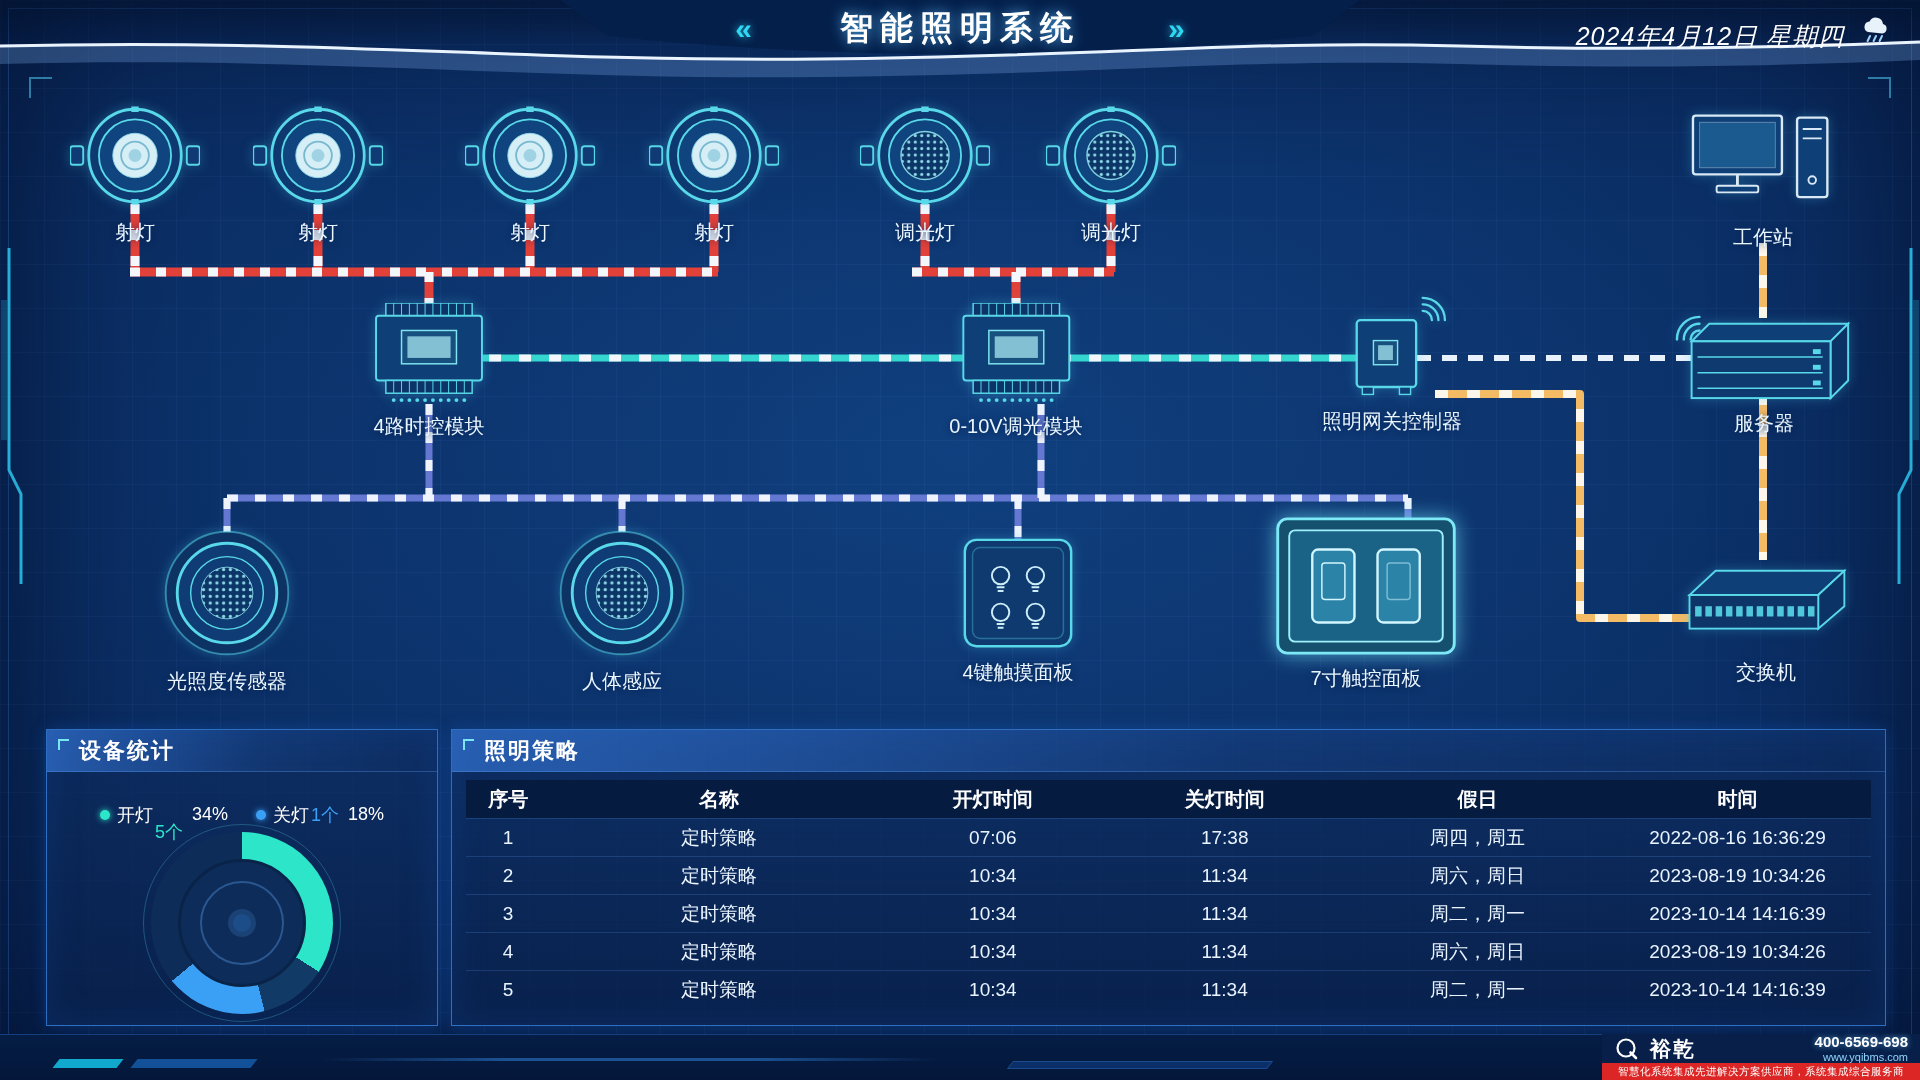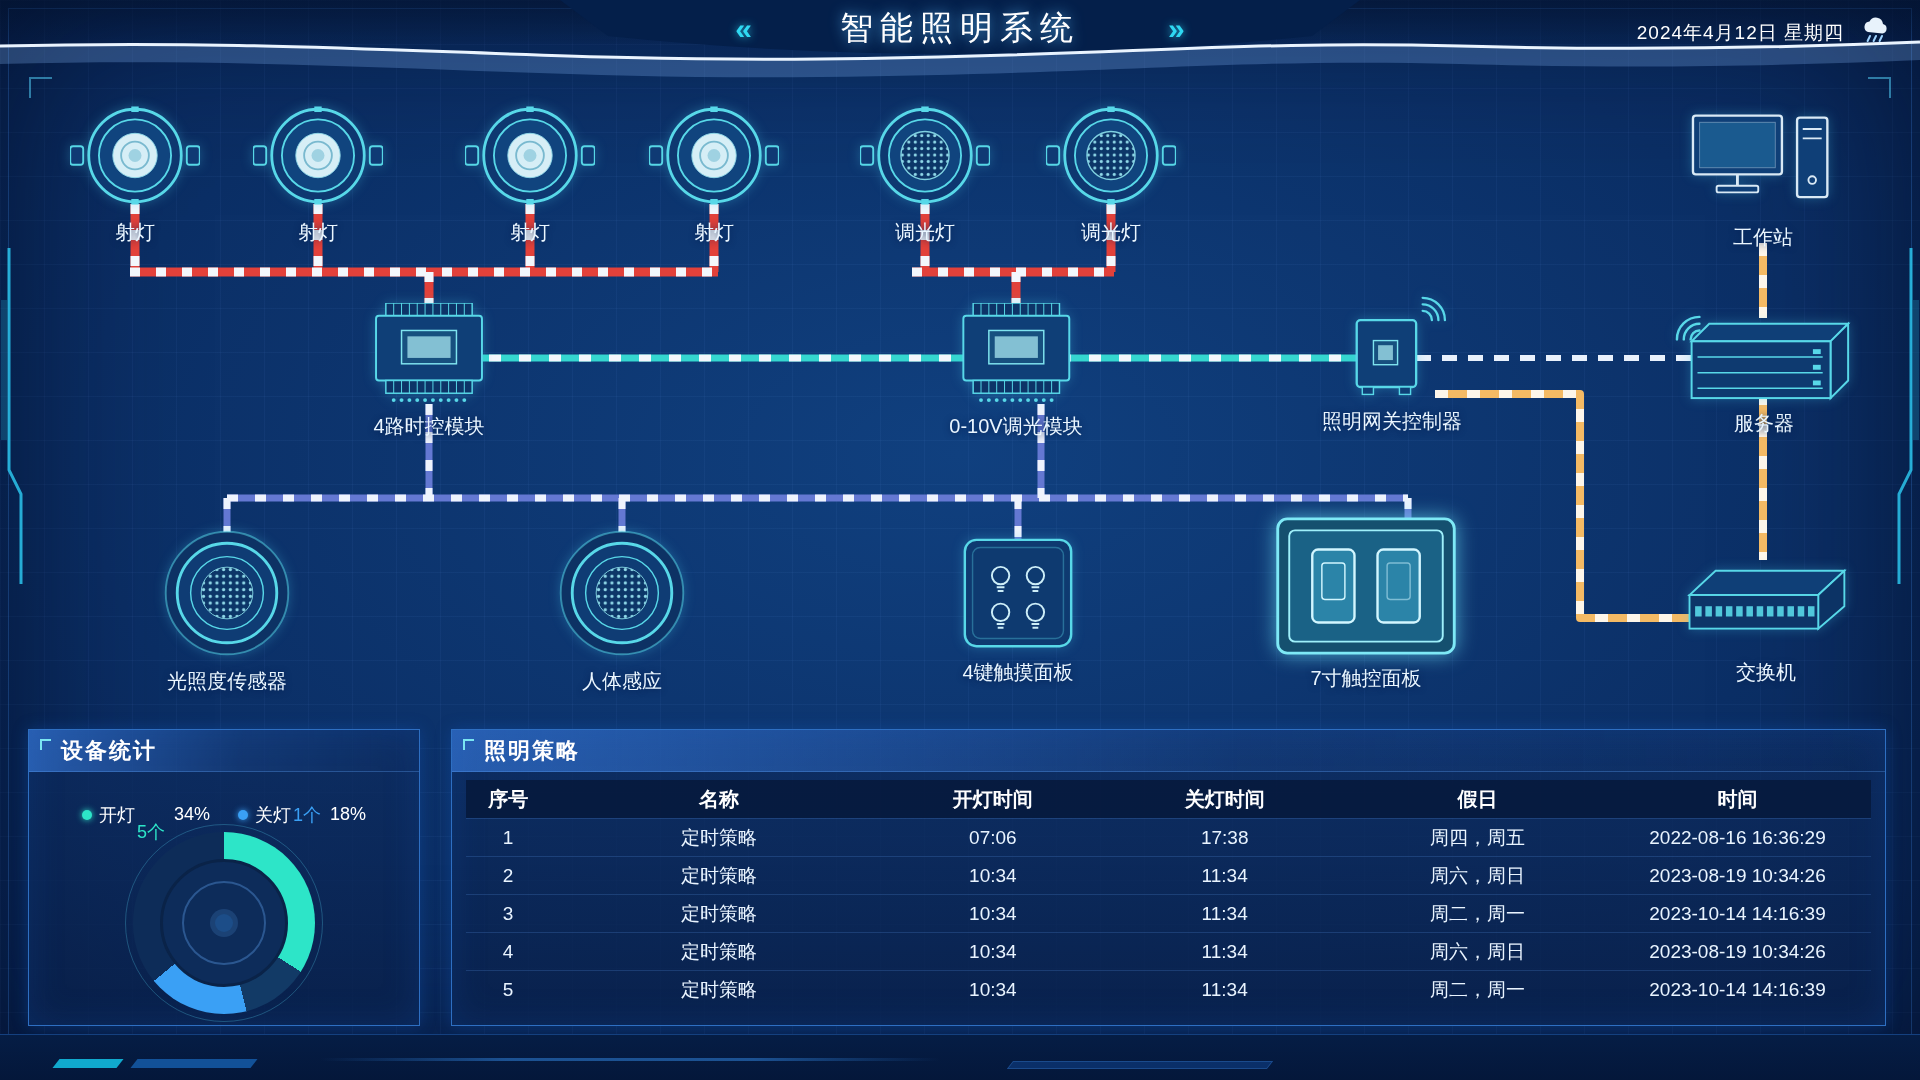--- a/index.html
+++ b/index.html
@@ -14,23 +14,23 @@
     background-size:44px 44px,44px 44px,100% 100%;
     box-shadow:inset 0 0 180px rgba(2,8,30,.7);
   }
   .frame{position:absolute;inset:8px;border:1px solid rgba(60,130,220,.28);pointer-events:none;z-index:1;}
 
   
   .header{position:absolute;top:0;left:0;right:0;height:84px;z-index:6;}
   .top-strip{position:absolute;top:0;left:0;right:0;height:46px;background:linear-gradient(180deg,rgba(3,18,46,.55),rgba(3,18,46,0));}
   .header svg.wave{position:absolute;top:0;left:0;}
   .title-row{position:absolute;top:6px;left:50%;transform:translateX(-50%);display:flex;align-items:center;gap:88px;}
-  .page-title{margin:0;font-size:33px;font-weight:normal;color:#ffffff;letter-spacing:7px;text-shadow:0 0 14px rgba(90,190,255,.85);}
+  .page-title{margin:0;font-size:33px;font-weight:bold;color:#ffffff;letter-spacing:7px;text-shadow:0 0 14px rgba(90,190,255,.85);}
   .chev{font-size:30px;font-weight:bold;color:#2fd8f2;text-shadow:0 0 8px rgba(47,216,242,.8);}
-  .date{position:absolute;right:76px;top:20px;font-size:19px;color:#ffffff;letter-spacing:1px;white-space:nowrap;}
+  .date{position:absolute;right:76px;top:20px;font-size:25px;color:#ffffff;letter-spacing:1px;white-space:nowrap;font-style:italic;}
   .weather{position:absolute;right:26px;top:17px;}
 
   
   svg.wires{position:absolute;inset:0;z-index:2;pointer-events:none;}
   .w-red{stroke:#e2413a;stroke-width:9;fill:none;}
   .w-red-d{stroke:#f3f7fc;stroke-width:9;fill:none;stroke-dasharray:10 16;}
   .w-teal{stroke:#35d6cf;stroke-width:7;fill:none;}
   .w-teal-d{stroke:#f3f7fc;stroke-width:7;fill:none;stroke-dasharray:12 18;}
   .w-white{stroke:#e9f1fc;stroke-width:6;fill:none;stroke-dasharray:15 11;}
   .w-blue{stroke:#6478d2;stroke-width:7;fill:none;}
@@ -51,21 +51,21 @@
   .d-ws{left:1763px;top:110px}
   .d-timer{left:429px;top:303px}.d-dimmer{left:1016px;top:303px}
   .d-gateway{left:1392px;top:296px}.d-server{left:1764px;top:312px}
   .d-lsensor{left:227px;top:526px}.d-osensor{left:622px;top:526px}
   .d-panel4{left:1018px;top:535px}.d-panel7{left:1366px;top:515px}
   .d-switch{left:1766px;top:554px}
 
   
   .panel{position:absolute;z-index:4;background:linear-gradient(180deg,rgba(13,44,96,.72),rgba(9,32,74,.80));
          border:1px solid #2e6fc2;box-shadow:0 0 14px rgba(20,90,190,.35), inset 0 0 34px rgba(20,80,170,.25);}
-  .stats{left:28px;top:729px;width:392px;height:297px;}
+  .stats{left:46px;top:729px;width:392px;height:297px;}
   .policy{left:451px;top:729px;width:1435px;height:297px;}
   .ptitle-bar{position:relative;height:42px;display:flex;align-items:center;padding-left:32px;
       background:linear-gradient(90deg,rgba(62,134,240,.55),rgba(62,134,240,.12) 55%,rgba(62,134,240,0));
       border-bottom:1px solid rgba(100,170,255,.30);}
   .ptitle{font-size:22px;font-weight:bold;color:#fff;letter-spacing:2px;}
   .cmark{position:absolute;left:11px;top:9px;width:11px;height:11px;border-left:2px solid #7ae6f2;border-top:2px solid #7ae6f2;}
 
   .legend{display:flex;justify-content:center;gap:28px;margin-top:13px;font-size:18px;color:#fff;}
   .legend-item{display:flex;align-items:center;white-space:nowrap;text-align:right;}
   .dot{width:10px;height:10px;border-radius:50%;display:inline-block;margin-right:7px;}
@@ -485,14 +485,30 @@
         <div class="td">2023-10-14 14:16:39</div>
       </div>
     </div>
   </div>
 
   <div class="footer">
     <div class="fd1"></div>
     <div class="fd2"></div>
     <div class="fd3"></div>
     <div class="fd4"></div>
+    <div class="brand-block">
+      <div class="brand-top">
+        <svg width="26" height="26" viewBox="0 0 26 26">
+          <circle cx="12" cy="12" r="8.5" fill="none" stroke="#ffffff" stroke-width="2.2"></circle>
+          <path d="M16.5 16.5 L22 22" stroke="#ffffff" stroke-width="2.6" stroke-linecap="round"></path>
+        </svg>
+        <span class="brand-name">裕乾</span>
+        <div class="contact">
+          <span class="phone">400-6569-698</span>
+          <span class="site">www.yqibms.com</span>
+        </div>
+      </div>
+      <div class="slogan-strip">
+        <span>智慧化系统集成先进解决方案供应商，系统集成综合服务商</span>
+      </div>
+    </div>
   </div>
 </div>
 
 </body></html>

